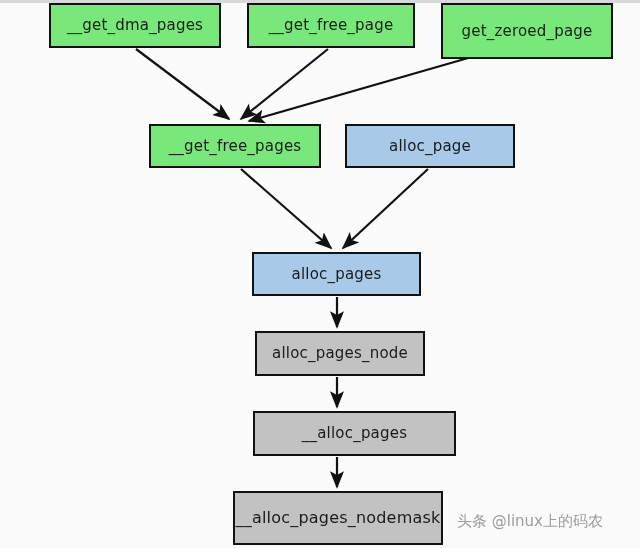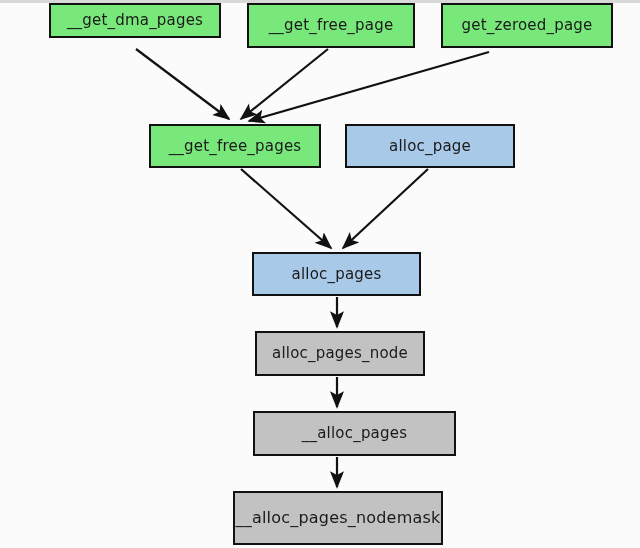--- a/index.html
+++ b/index.html
@@ -78,25 +78,26 @@
         <line x1="489" y1="52" x2="249" y2="121" stroke="#111111" stroke-width="2.2" marker-end="url(#arrowhead)"></line>
         <line x1="241" y1="169" x2="331" y2="248" stroke="#111111" stroke-width="2.2" marker-end="url(#arrowhead)"></line>
         <line x1="428" y1="169" x2="343" y2="248" stroke="#111111" stroke-width="2.2" marker-end="url(#arrowhead)"></line>
         <line x1="337" y1="297" x2="337" y2="327" stroke="#111111" stroke-width="2.2" marker-end="url(#arrowhead)"></line>
         <line x1="337" y1="377" x2="337" y2="407" stroke="#111111" stroke-width="2.2" marker-end="url(#arrowhead)"></line>
         <line x1="337" y1="457" x2="337" y2="487" stroke="#111111" stroke-width="2.2" marker-end="url(#arrowhead)"></line>
       </g>
   </svg>
 
   <div id="nodes-group">
-      <div class="node green" style="left: 49px; top: 3px; width: 172px; height: 35px;">__get_dma_pages</div>
+      <div class="node green" style="left: 49px; top: 3px; width: 172px; height: 45px;">__get_dma_pages</div>
       <div class="node green" style="left: 247px; top: 3px; width: 168px; height: 45px;">__get_free_page</div>
-      <div class="node green" style="left: 441px; top: 3px; width: 172px; height: 45px;">get_zeroed_page</div>
+      <div class="node green" style="left: 441px; top: 3px; width: 172px; height: 56px;">get_zeroed_page</div>
       <div class="node green" style="left: 149px; top: 124px; width: 172px; height: 44px;">__get_free_pages</div>
       <div class="node blue" style="left: 345px; top: 124px; width: 170px; height: 44px; text-align: right;">alloc_page</div>
       <div class="node blue" style="left: 252px; top: 252px; width: 169px; height: 44px;">alloc_pages</div>
       <div class="node gray" style="left: 255px; top: 331px; width: 170px; height: 45px;">alloc_pages_node</div>
       <div class="node gray" style="left: 253px; top: 411px; width: 203px; height: 45px;">__alloc_pages</div>
       <div class="node gray big" style="left: 233px; top: 491px; width: 210px; height: 54px;">__alloc_pages_nodemask</div>
     </div>
 
+  <div class="watermark" style="left: 457px; top: 512px;">头条 @linux上的码农</div>
 
 </div>
 
 </body></html>

